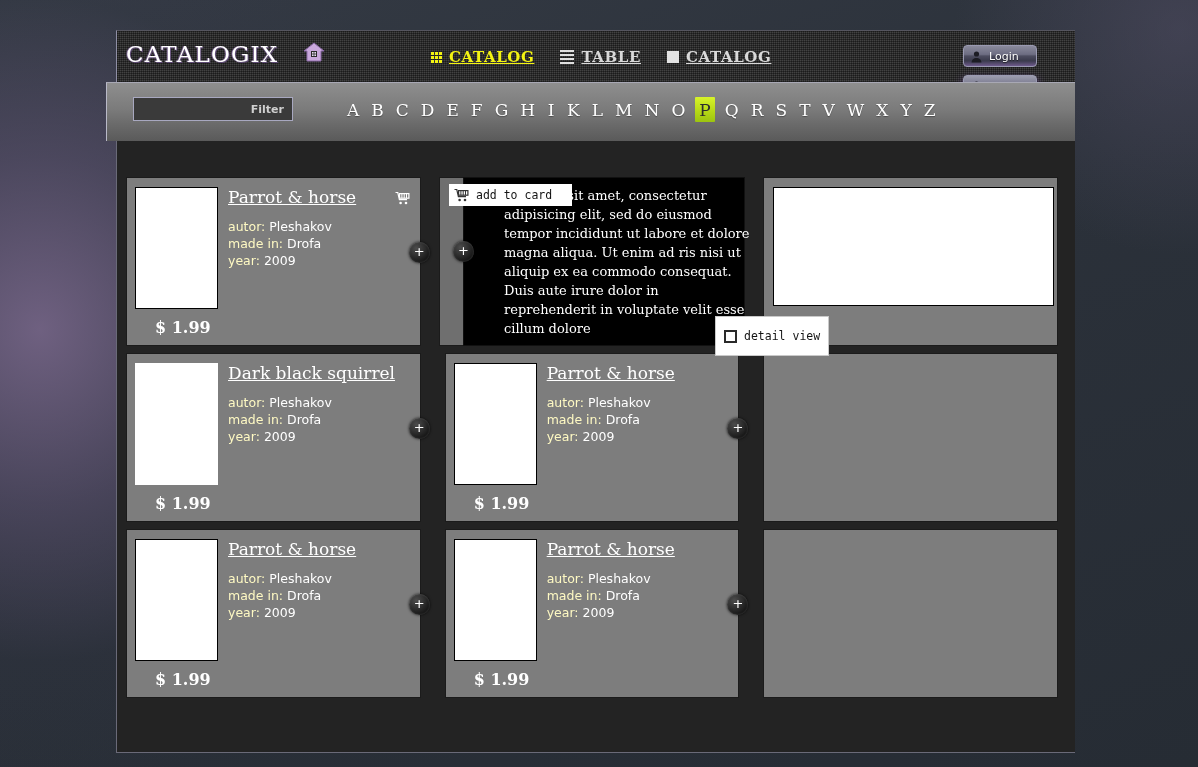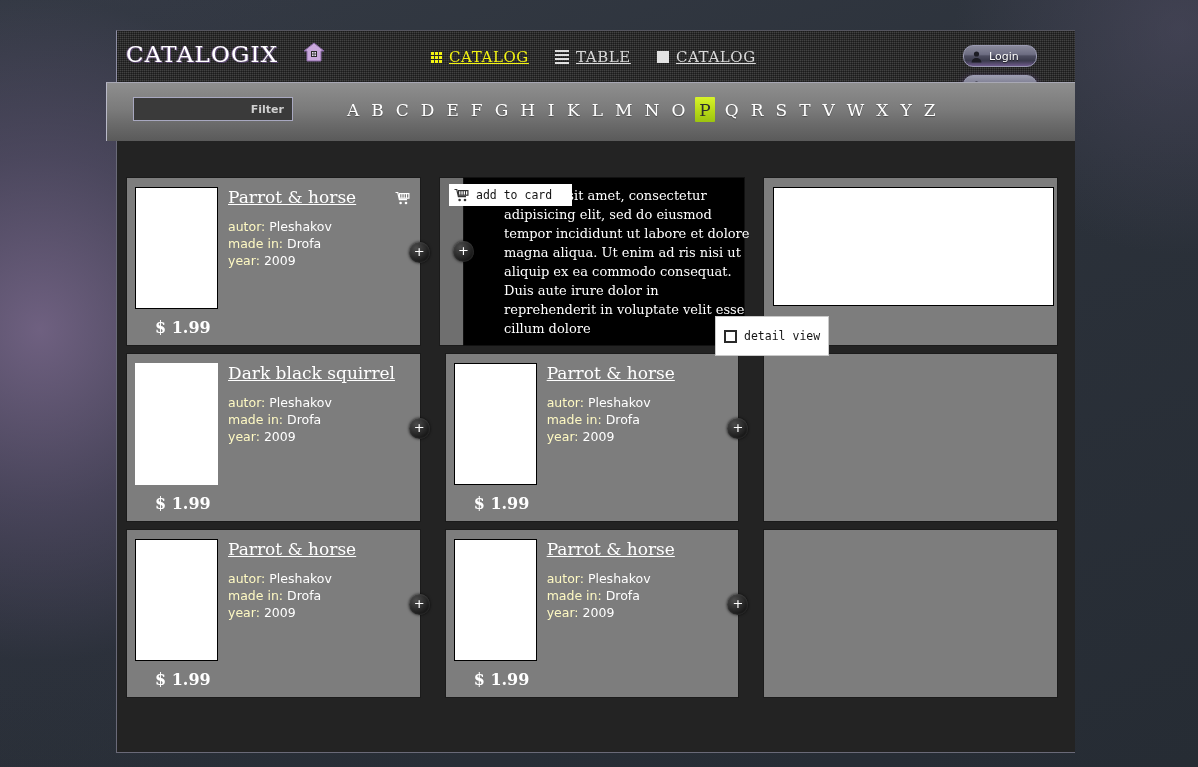--- a/index.html
+++ b/index.html
@@ -75,35 +75,35 @@
   }
   .nav-item {
     display: flex;
     align-items: center;
     gap: 7px;
     cursor: pointer;
     font-family: "DejaVu Serif", serif;
     font-size: 15px;
     letter-spacing: 0.6px;
   }
-  .nav-label { color: #d9d9d9; text-decoration: underline; }
+  .nav-label { color: #d9d9d9; text-decoration: underline; font-weight: bold; }
   .nav-item.active .nav-label { color: #f3f312; }
 
   .ico-grid { display: grid; grid-template-columns: repeat(3, 3px); grid-template-rows: repeat(3, 3px); gap: 1px; }
   .ico-grid i { background: #f3f312; display: block; width: 3px; height: 3px; }
   .ico-lines { display: flex; flex-direction: column; gap: 2px; width: 14px; }
   .ico-lines i { display: block; height: 2px; background: #e0e0e0; }
   .ico-square { width: 12px; height: 12px; background: #e3e3e3; display: block; }
 
   
   .login-btn {
     width: 74px;
     height: 22px;
     border: 1px solid #9a9ab2;
-    border-radius: 10px;
+    border-radius: 4px;
     background: linear-gradient(180deg, #8a8a9c 0%, #6d6d82 42%, #4d4d60 50%, #3a3a4c 74%, #6e5a8c 100%);
     display: flex;
     align-items: center;
     gap: 6px;
     padding-left: 6px;
     cursor: pointer;
   }
   .login-label {
     font-family: "DejaVu Sans", sans-serif;
     font-size: 11px;

